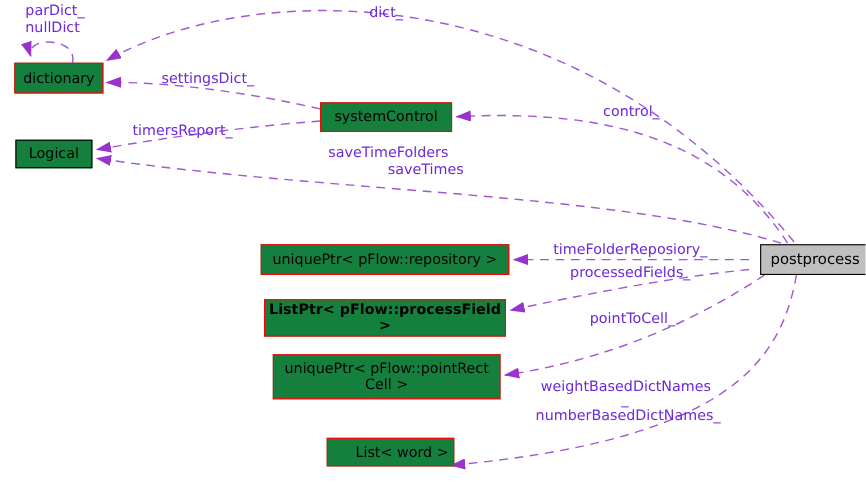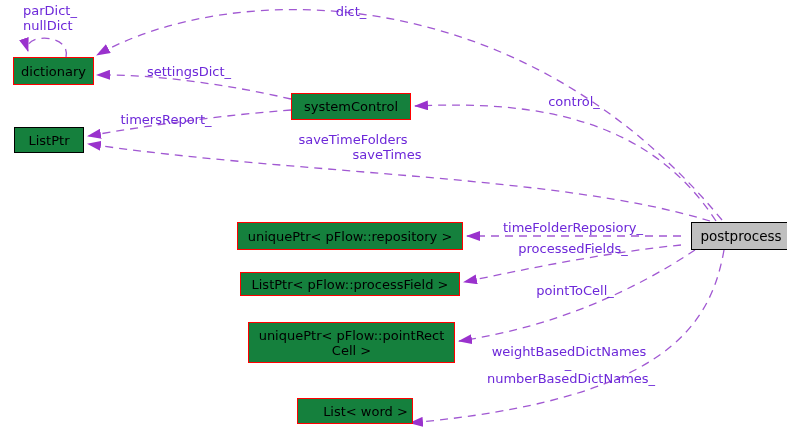--- a/index.html
+++ b/index.html
@@ -41,27 +41,27 @@
     <path class="edge" d="M 291,110 C 225,115 150,125 88,136" marker-end="url(#arrow)"></path>
     <path class="edge" d="M 710,221 C 560,175 300,175 88,144" marker-end="url(#arrow)"></path>
     <path class="edge" d="M 681,236 L 467,236" marker-end="url(#arrow)"></path>
     <path class="edge" d="M 681,245 C 610,252 530,268 464,282" marker-end="url(#arrow)"></path>
     <path class="edge" d="M 695,250 C 635,290 555,327 459,341" marker-end="url(#arrow)"></path>
     <path class="edge" d="M 724,250 C 710,330 660,400 410,423" marker-end="url(#arrow)"></path>
   </svg>
 
   <div class="node" style="left:13px;top:57px;width:81px;height:28px;">dictionary</div>
 
-  <div class="node black" style="left:14px;top:127px;width:70px;height:26px;">ListPtr</div>
+  <div class="node black" style="left:14px;top:127px;width:70px;height:26px;">Logical</div>
 
   <div class="node" style="left:291px;top:93px;width:120px;height:27px;">systemControl</div>
 
   <div class="node" style="left:237px;top:222px;width:226px;height:28px;">uniquePtr&lt; pFlow::repository &gt;</div>
 
-  <div class="node" style="left:240px;top:272px;width:220px;height:24px;">ListPtr&lt; pFlow::processField &gt;</div>
+  <div class="node" style="left:240px;top:272px;width:220px;height:34px;font-weight:bold;">ListPtr&lt; pFlow::processField &gt;</div>
 
   <div class="node" style="left:248px;top:322px;width:207px;height:41px;padding:0 2px;">uniquePtr&lt; pFlow::pointRect Cell &gt;</div>
 
   <div class="node" style="left:297px;top:398px;width:116px;height:26px;padding-left:21px;">List&lt; word &gt;</div>
 
   <div class="node current" style="left:681px;top:222px;width:100px;height:28px;">postprocess</div>
 
   <div class="elabel leftalign" style="left:23px;top:3px;">parDict_</div>
   <div class="elabel leftalign" style="left:23px;top:18px;">nullDict</div>
 

